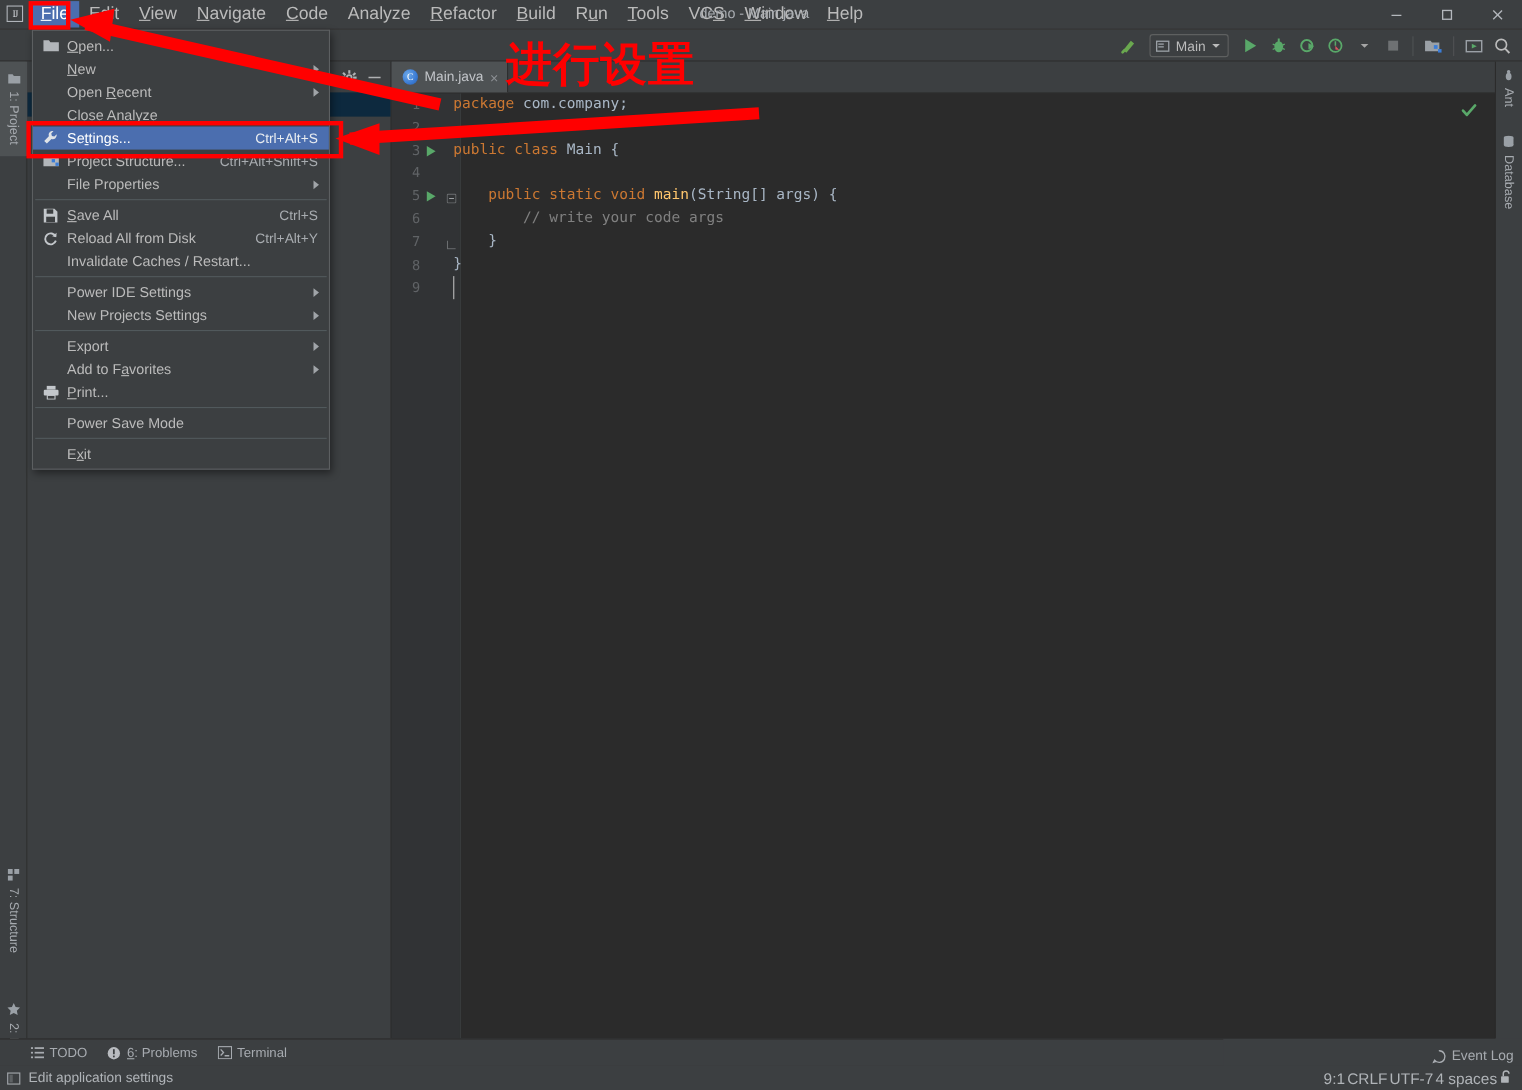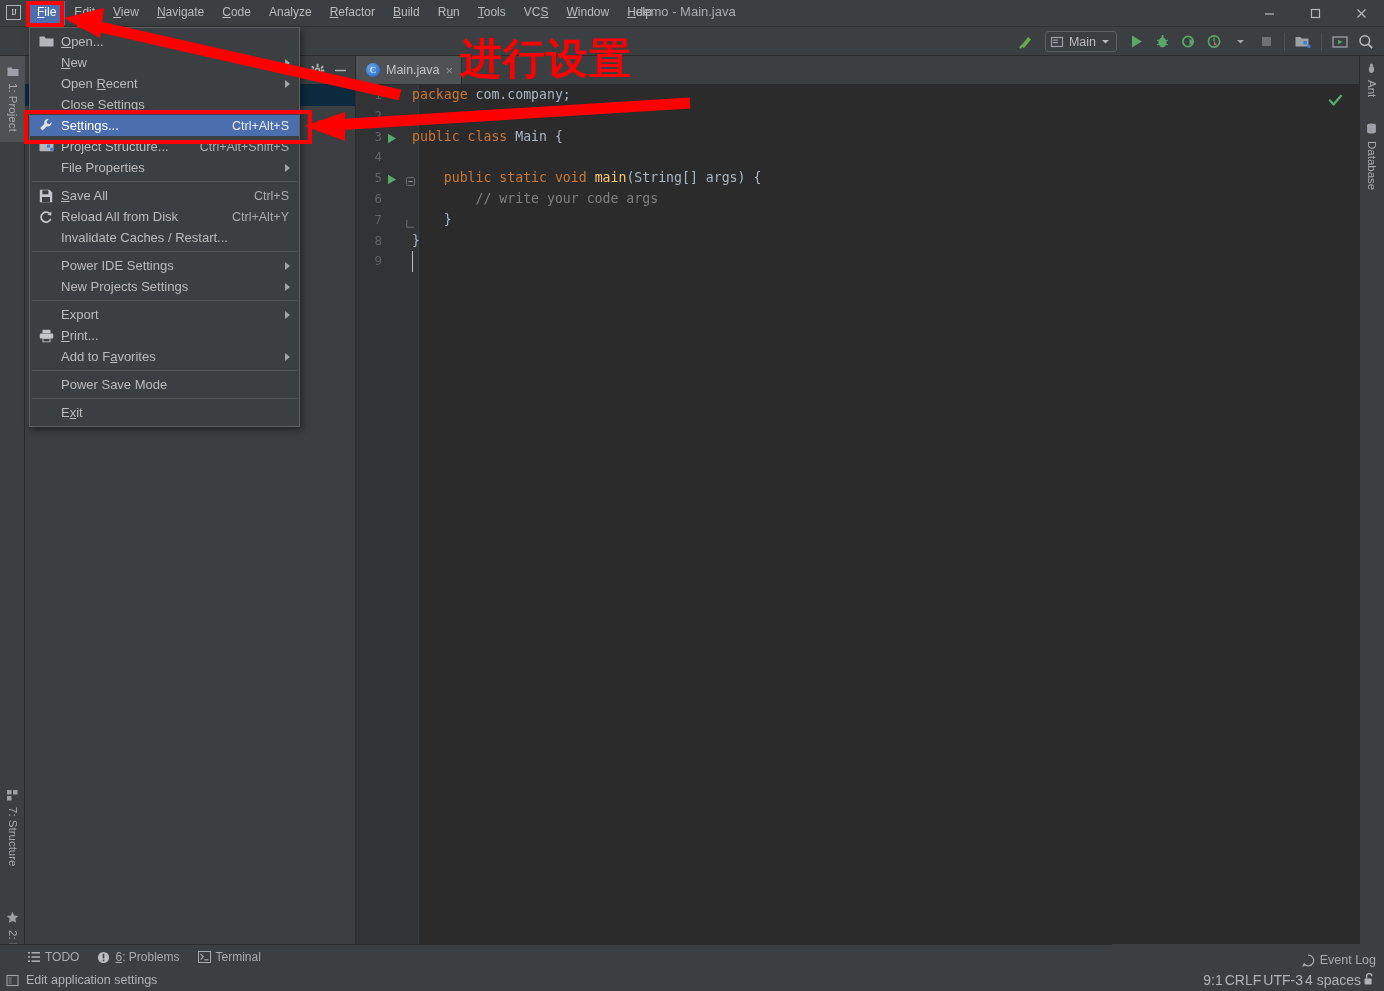--- a/index.html
+++ b/index.html
@@ -32,21 +32,21 @@
     border: 1.6px solid #b0b4ba;
   }
   .ij-logo .txt {
     position: absolute; left: 0; top: 0; width: 19px; height: 19px;
     font-size: 9px; color: #d0d3d7; text-align: center; line-height: 19px;
     font-family: "Liberation Serif", serif; letter-spacing: -1px;
   }
   .menubar { display: flex; align-items: center; height: 27px; }
   .menu-item {
     padding: 3px 9px 4px 9px;
-    font-size: 12px; color: #bbbbbb; cursor: default;
+    font-size: 16px; color: #bbbbbb; cursor: default;
     white-space: nowrap; line-height: 17px;
   }
   .menu-item.active { background: #4b6eaf; color: #ffffff; }
   .menu-item u { text-decoration: underline; }
   .win-title {
     position: absolute; left: 636px; top: 4px;
     font-size: 13px; color: #a9adb2;
   }
   .win-ctrls {
     position: absolute; right: 0; top: 0; height: 27px;
@@ -575,21 +575,21 @@
     <div class="sb-left">
       <svg width="13" height="13" viewBox="0 0 13 13">
         <rect x="1" y="1.5" width="11" height="10" fill="none" stroke="#9ea2a6" stroke-width="1.1"></rect>
         <rect x="2.6" y="3" width="3" height="7" fill="#9ea2a6" opacity="0.35"></rect>
       </svg>
       <span>Edit application settings</span>
     </div>
     <div class="sb-right">
       <span>9:1</span>
       <span>CRLF</span>
-      <span>UTF-3</span>
+      <span>UTF-7</span>
       <span>4 spaces</span>
       <span>
         <svg width="13" height="14" viewBox="0 0 13 14">
           <path d="M3.6 6.5 L3.6 4.2 A2.6 2.6 0 0 1 8.8 4.2" fill="none" stroke="#b0b4b8" stroke-width="1.3"></path>
           <rect x="1.6" y="6.4" width="7" height="6" rx="0.8" fill="#b0b4b8"></rect>
         </svg>
       </span>
     </div>
   </div>
 
@@ -608,21 +608,21 @@
       <span><u>N</u>ew</span>
       <span class="dd-arrow"></span>
     </div>
 
     <div class="dd-item">
       <span>Open <u>R</u>ecent</span>
       <span class="dd-arrow"></span>
     </div>
 
     <div class="dd-item">
-      <span>Close Settings</span>
+      <span>Close Analyze</span>
     </div>
 
     <div class="dd-item sel">
       <span class="dd-ico">
         <svg width="15" height="15" viewBox="0 0 15 15">
           <path d="M9.6 1.2 A3.6 3.6 0 0 0 5.4 5.9 L1.2 10.1 L3.6 12.5 L7.8 8.3 A3.6 3.6 0 0 0 12.5 4.1 L10.4 6.2 L8.2 5.6 L7.6 3.4 Z" fill="#dfe3e7"></path>
         </svg>
       </span>
       <span>Se<u>t</u>tings...</span>
       <span class="dd-shortcut">Ctrl+Alt+S</span>
@@ -683,40 +683,40 @@
 
     <div class="dd-item">
       <span>New Projects Settings</span>
       <span class="dd-arrow"></span>
     </div>
 
     <div class="dd-sep"></div>
 
     <div class="dd-item">
       <span>Export</span>
+      <span class="dd-arrow"></span>
+    </div>
+
+    <div class="dd-item">
+      <span>Add to F<u>a</u>vorites</span>
       <span class="dd-arrow"></span>
     </div>
 
     <div class="dd-item">
       <span class="dd-ico">
         <svg width="15" height="14" viewBox="0 0 15 14">
           <rect x="3.5" y="0.8" width="8" height="3.4" fill="#c3c7cb"></rect>
           <rect x="0.8" y="4.4" width="13.4" height="5.2" rx="1" fill="#c3c7cb"></rect>
           <rect x="3.5" y="9.2" width="8" height="4" fill="#c3c7cb"></rect>
           <rect x="4.5" y="10" width="6" height="2.4" fill="#3c3f41"></rect>
         </svg>
       </span>
       <span><u>P</u>rint...</span>
     </div>
 
-    <div class="dd-item">
-      <span>Add to F<u>a</u>vorites</span>
-      <span class="dd-arrow"></span>
-    </div>
-
     <div class="dd-sep"></div>
 
     <div class="dd-item">
       <span>Power Save Mode</span>
     </div>
 
     <div class="dd-sep"></div>
 
     <div class="dd-item">
       <span>E<u>x</u>it</span>

